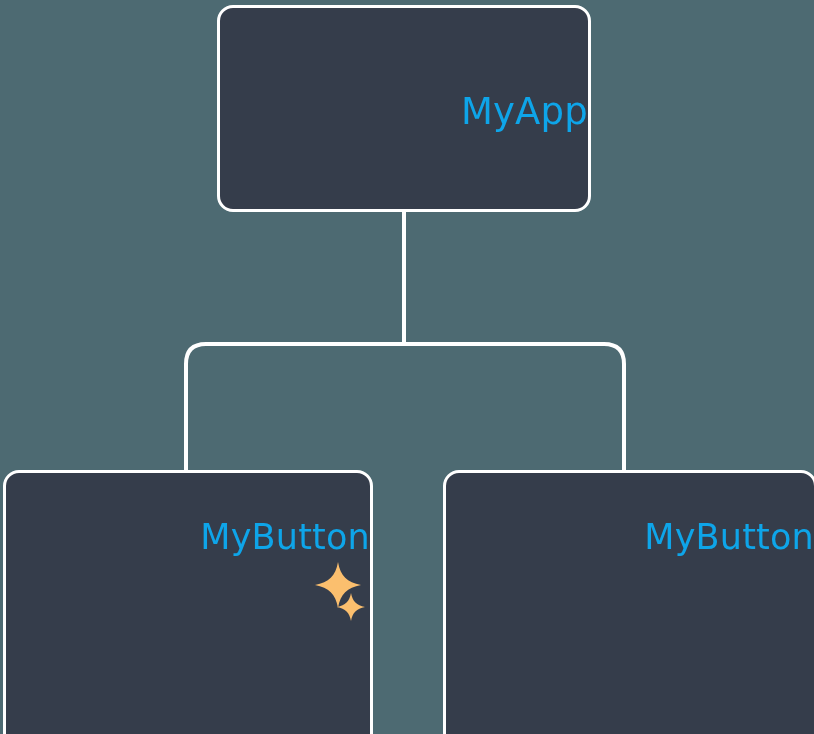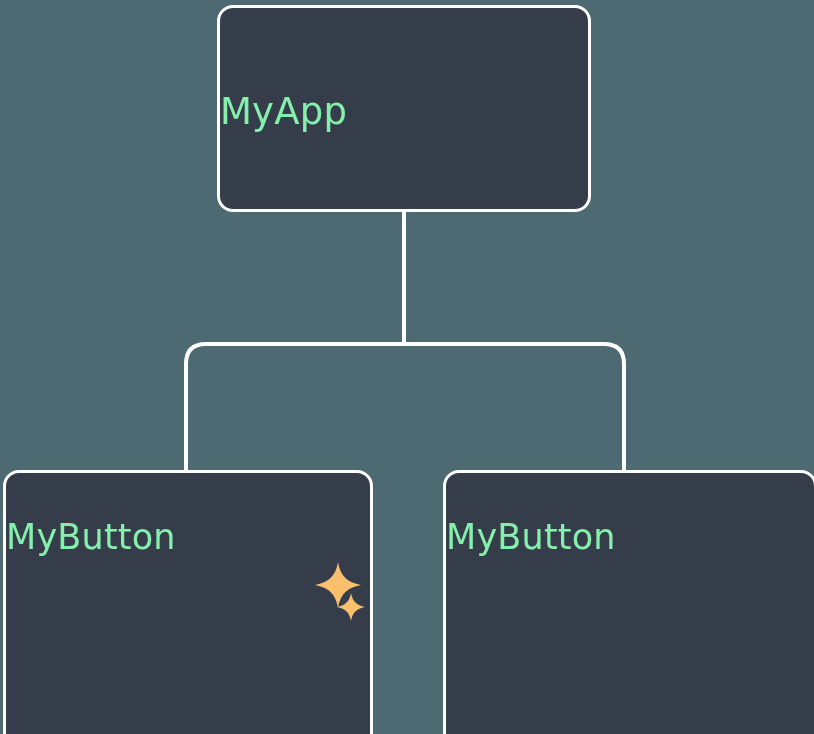--- a/index.html
+++ b/index.html
@@ -61,22 +61,22 @@
     left: 443px;
     top: 470px;
     width: 374px;
     height: 280px;
   }
 
   .node-title {
     position: absolute;
     left: 0;
     width: 100%;
-    text-align: left;
-    color: #86efac;
+    text-align: right;
+    color: #0ea5e9;
     font-weight: 400;
     letter-spacing: 0.2px;
     white-space: nowrap;
   }
 
   #node-myapp .node-title {
     top: 82px;
     font-size: 37px;
   }
 

